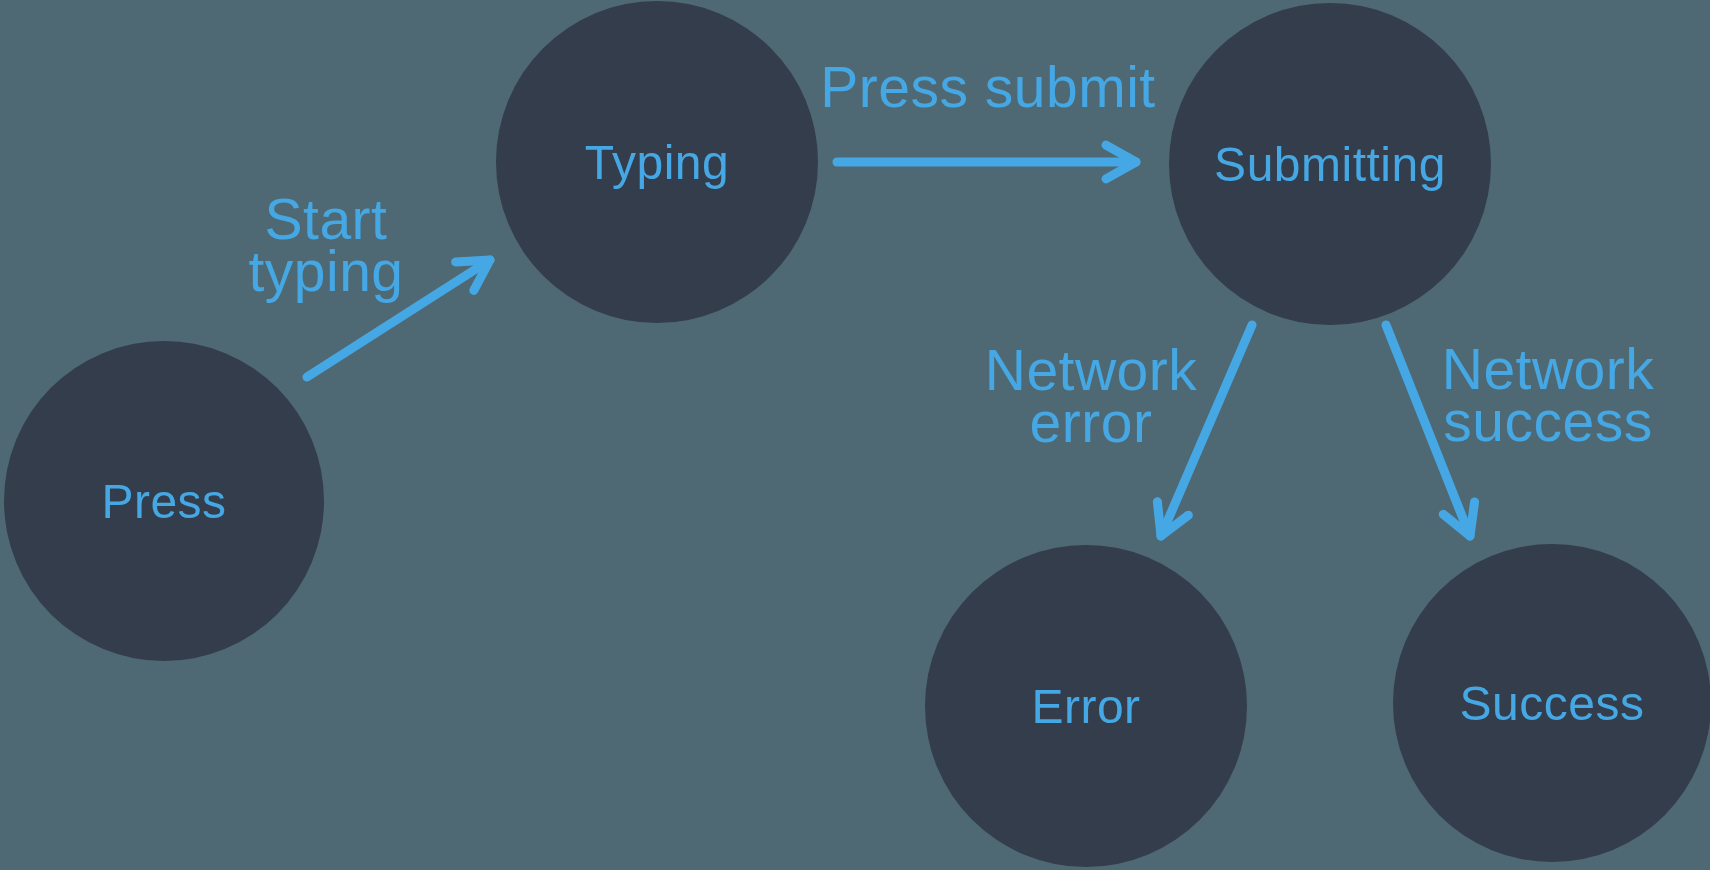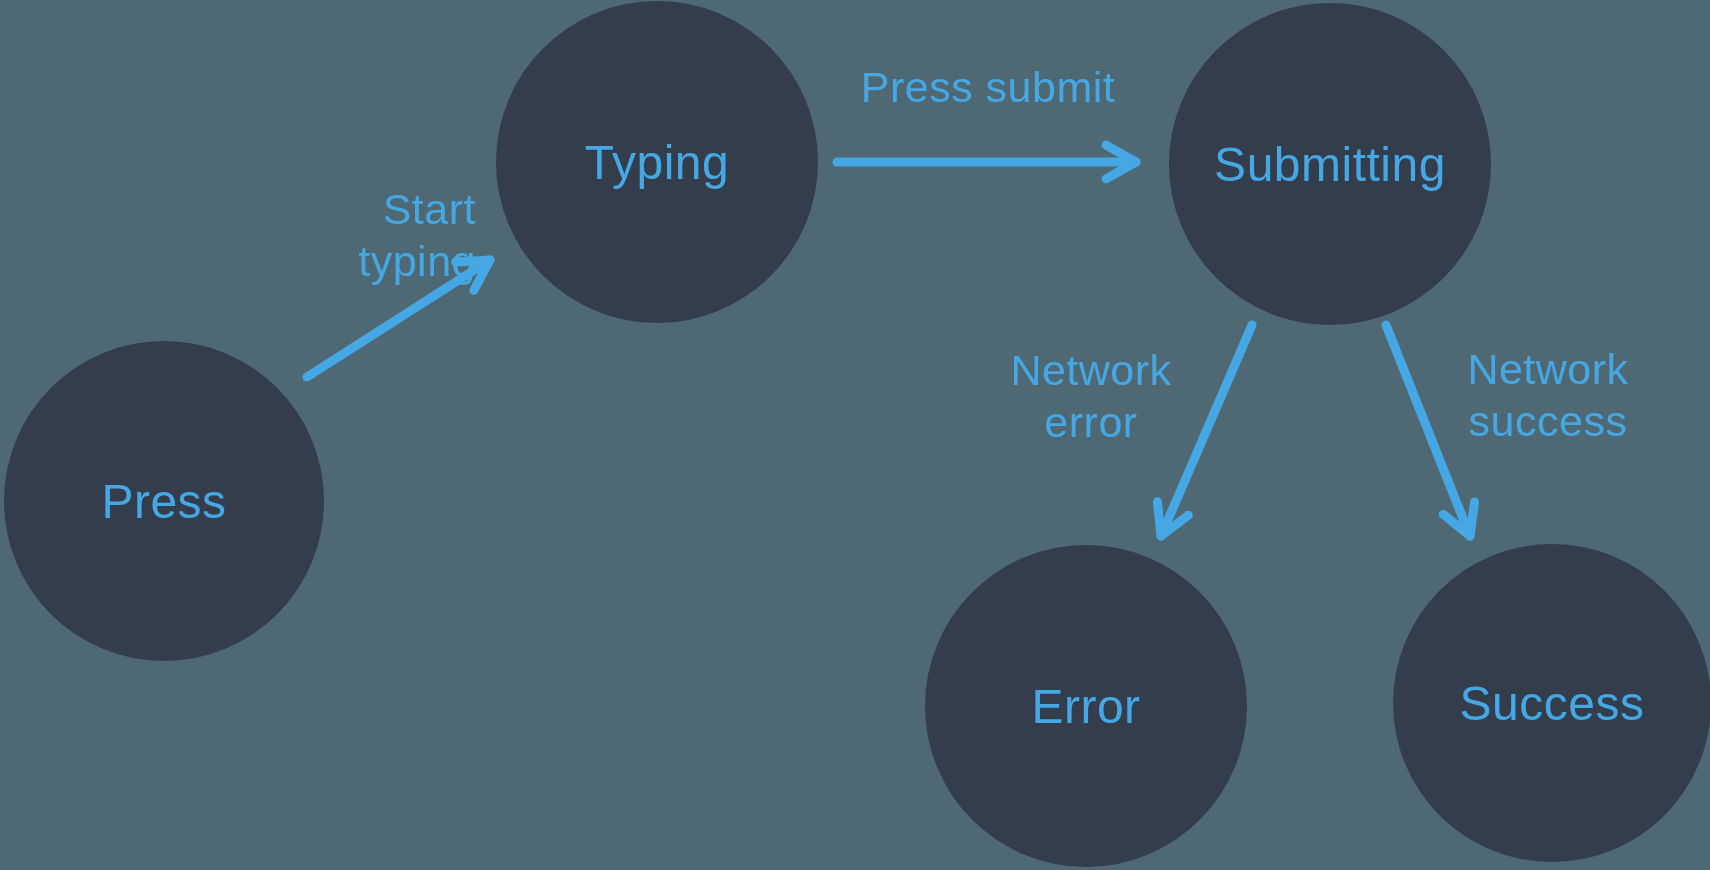--- a/index.html
+++ b/index.html
@@ -29,28 +29,28 @@
     user-select:none;
   }
   .node-empty{left:4px;top:341px;width:320px;height:320px;}
   .node-typing{left:496px;top:1px;width:322px;height:322px;}
   .node-submitting{left:1169px;top:3px;width:322px;height:322px;}
   .node-error{left:925px;top:545px;width:322px;height:322px;}
   .node-success{left:1393px;top:544px;width:318px;height:318px;}
   .edge-label{
     position:absolute;
     color:var(--accent);
-    font-size:43px;
+    font-size:57px;
     line-height:52px;
     text-align:center;
     letter-spacing:0.5px;
     user-select:none;
   }
   .edge-label span{display:block;}
-  .label-start-typing{left:176px;top:183px;width:300px;text-align:right;}
+  .label-start-typing{left:176px;top:193px;width:300px;}
   .label-press-submit{left:788px;top:61px;width:400px;}
   .label-network-error{left:941px;top:344px;width:300px;}
   .label-network-success{left:1398px;top:343px;width:300px;}
 </style>
 </head>
 <body>
 
 <div class="stage">
 
   <svg class="edges-svg" viewBox="0 0 1710 870" xmlns="http://www.w3.org/2000/svg">

